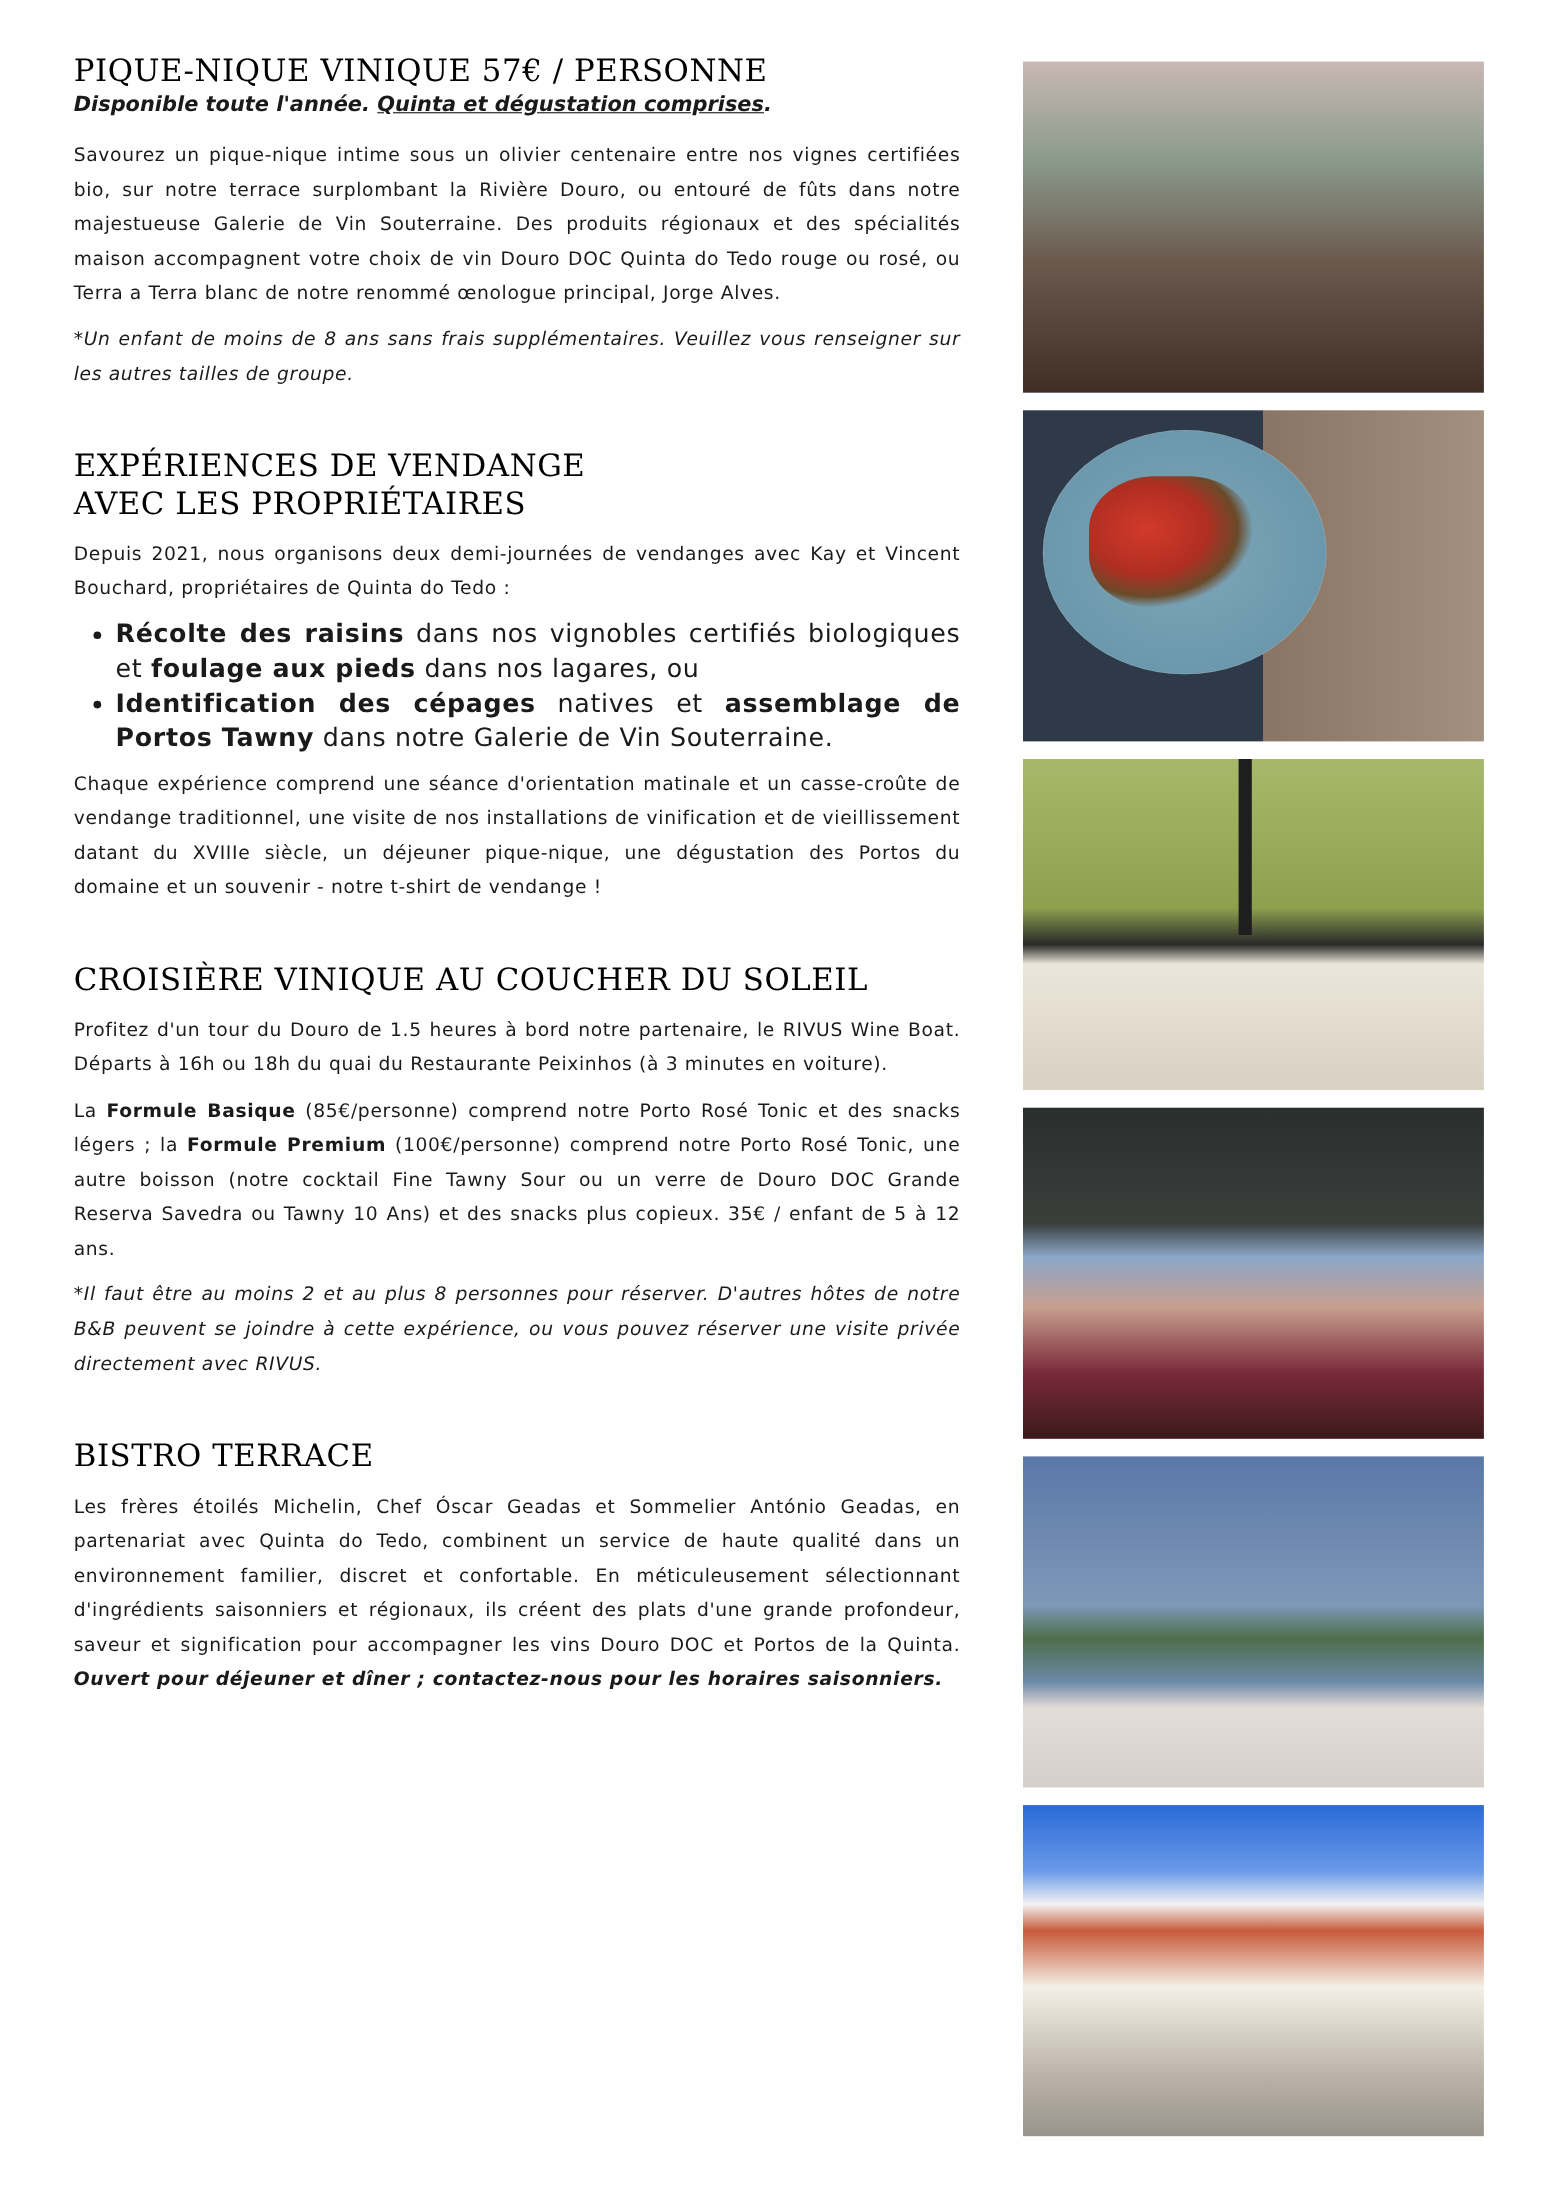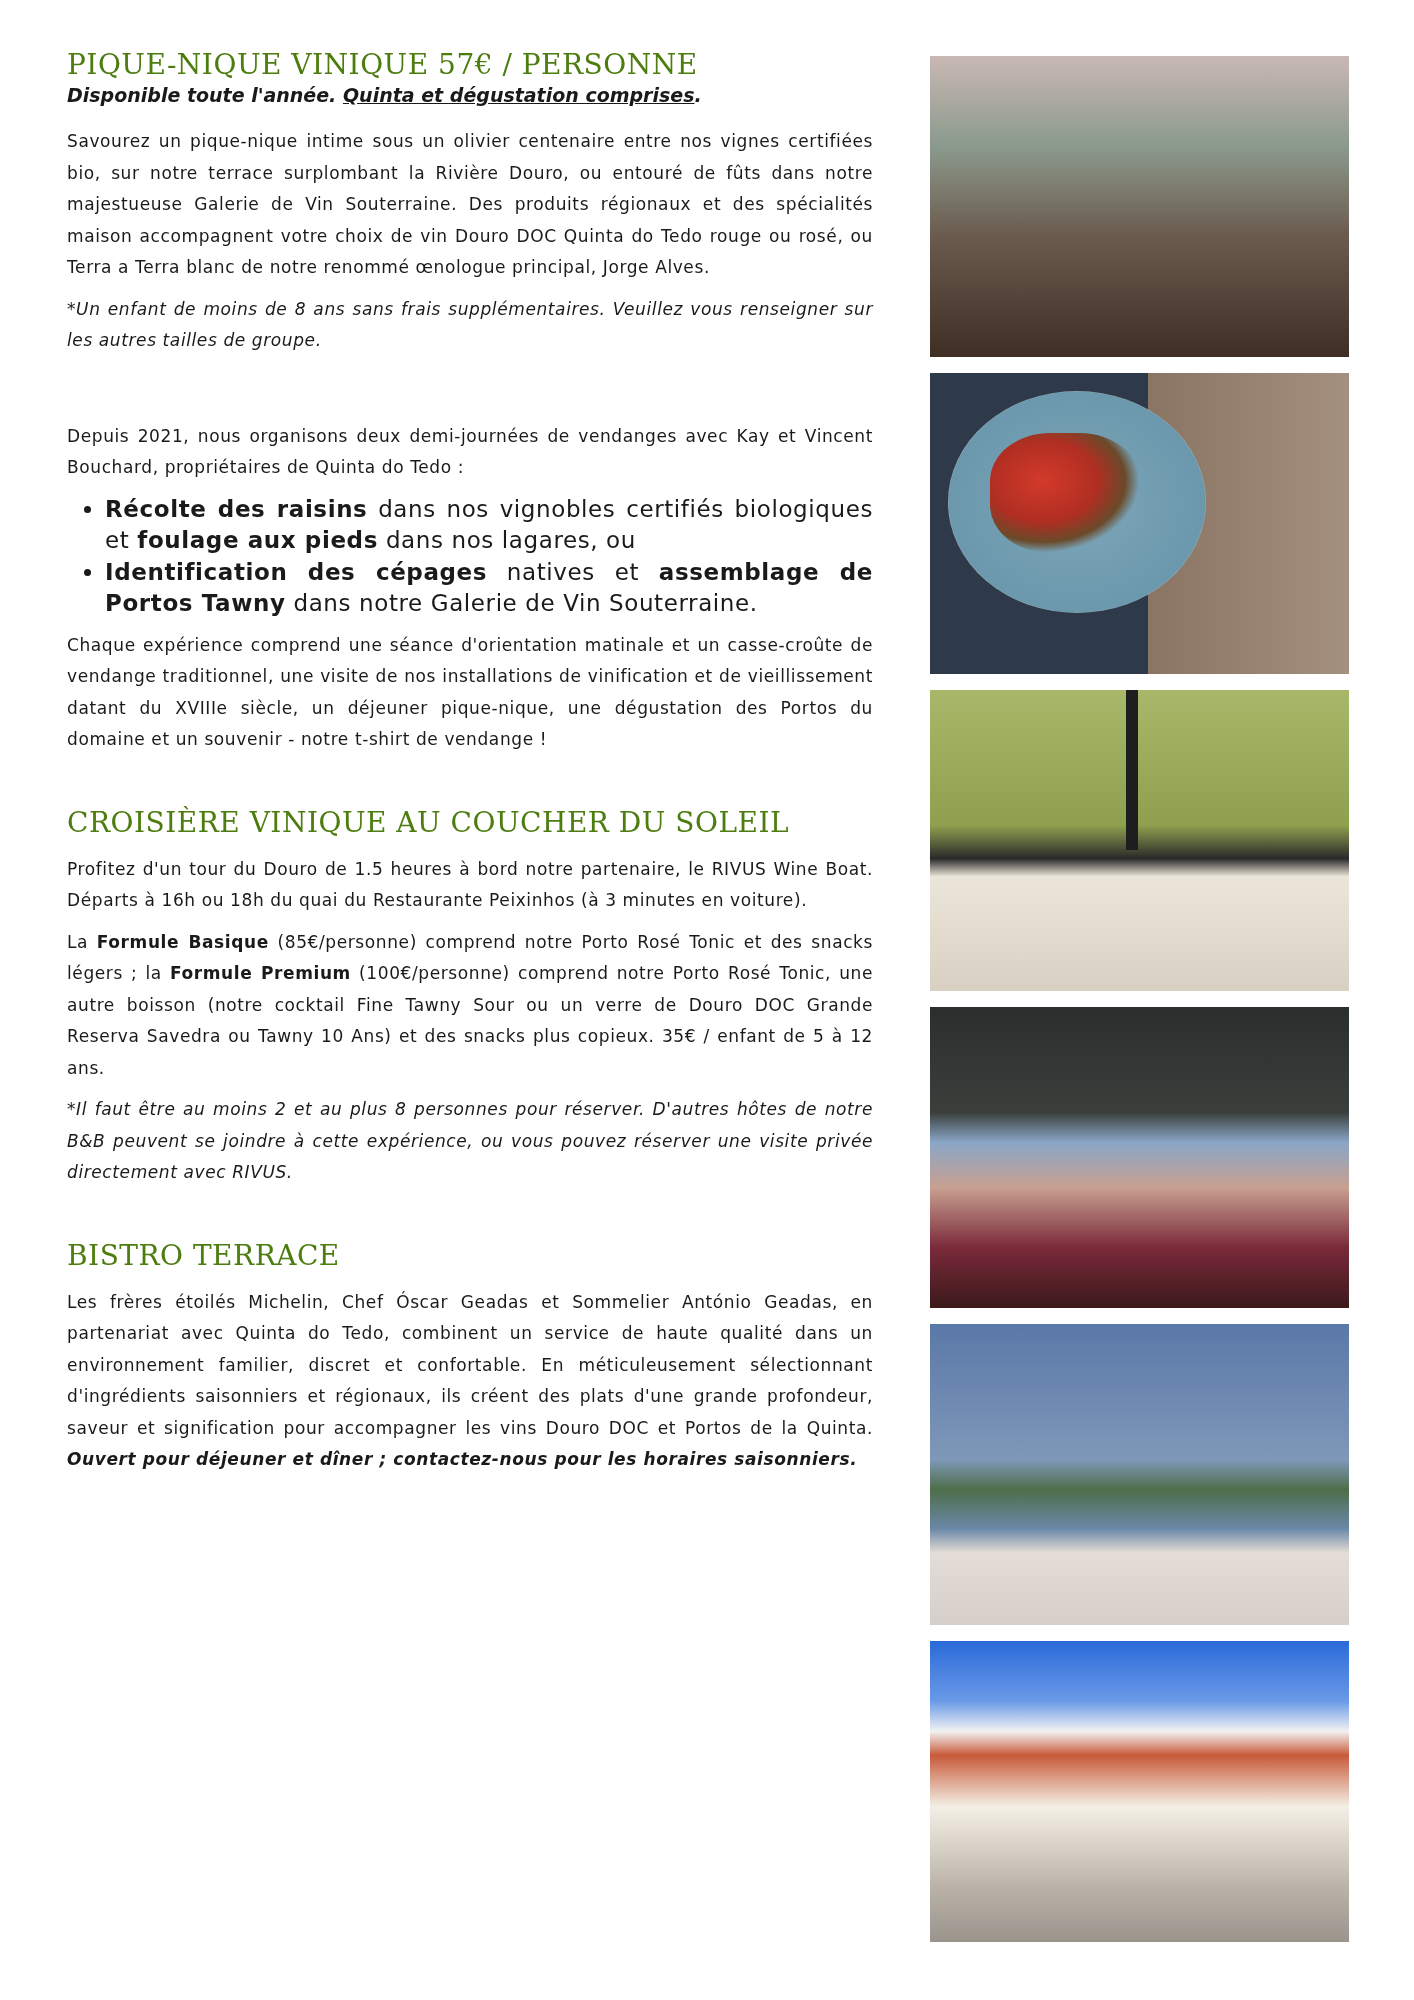--- a/index.html
+++ b/index.html
@@ -1,19 +1,19 @@
 <!DOCTYPE html>
 <html><head>
 <meta charset="utf-8">
 <style>
   html, body { margin: 0; padding: 0; background: #ffffff; }
   body { width: 1414px; height: 2000px; position: relative; overflow: hidden;
          font-family: "DejaVu Sans", sans-serif; color: #1a1a1a; }
   .col { position: absolute; left: 67px; top: 48px; width: 806px; }
-  h2 { font-family: "DejaVu Serif", serif; font-weight: normal; color: #4d7c0f;
+  h2 { font-family: "DejaVu Serif", serif; font-weight: normal; color: #000000;
        font-size: 28px; line-height: 34px; margin: 0; letter-spacing: 0.5px; }
   .sub { font-style: italic; font-weight: bold; font-size: 19px; line-height: 26px; margin: 0 0 18px 0; }
   .sub u { text-decoration: underline; }
   p { margin: 0 0 10px 0; font-size: 17px; line-height: 31.5px; text-align: justify; letter-spacing: 0.6px; }
   p.note { font-style: italic; }
   ul { margin: 0 0 10px 0; padding-left: 38px; }
   li { font-size: 23px; line-height: 31.5px; text-align: justify; letter-spacing: 0.6px; }
   .gap { height: 40px; }
   .gap-s { height: 14px; }
   .photos { position: absolute; left: 930px; top: 56px; width: 419px; }
@@ -37,20 +37,21 @@
 
 <div class="col">
 
   <h2>PIQUE-NIQUE VINIQUE 57€ / PERSONNE</h2>
   <div class="sub"><span>Disponible toute l'année. </span><u>Quinta et dégustation comprises</u><span>.</span></div>
   <p>Savourez un pique-nique intime sous un olivier centenaire entre nos vignes certifiées bio, sur notre terrace surplombant la Rivière Douro, ou entouré de fûts dans notre majestueuse Galerie de Vin Souterraine. Des produits régionaux et des spécialités maison accompagnent votre choix de vin Douro DOC Quinta do Tedo rouge ou rosé, ou Terra a Terra blanc de notre renommé œnologue principal, Jorge Alves.</p>
   <p class="note">*Un enfant de moins de 8 ans sans frais supplémentaires. Veuillez vous renseigner sur les autres tailles de groupe.</p>
 
   <div class="gap"></div>
 
+  <h2><span>EXPÉRIENCES DE VENDANGE</span><br><span>AVEC LES PROPRIÉTAIRES</span></h2>
   <div class="gap-s"></div>
   <p>Depuis 2021, nous organisons deux demi-journées de vendanges avec Kay et Vincent Bouchard, propriétaires de Quinta do Tedo :</p>
   <ul>
     <li><b>Récolte des raisins</b><span> dans nos vignobles certifiés biologiques et </span><b>foulage aux pieds</b><span> dans nos lagares, ou</span></li>
     <li><b>Identification des cépages</b><span> natives et </span><b>assemblage de Portos Tawny</b><span> dans notre Galerie de Vin Souterraine.</span></li>
   </ul>
   <p>Chaque expérience comprend une séance d'orientation matinale et un casse-croûte de vendange traditionnel, une visite de nos installations de vinification et de vieillissement datant du XVIIIe siècle, un déjeuner pique-nique, une dégustation des Portos du domaine et un souvenir - notre t-shirt de vendange !</p>
 
   <div class="gap"></div>
 

